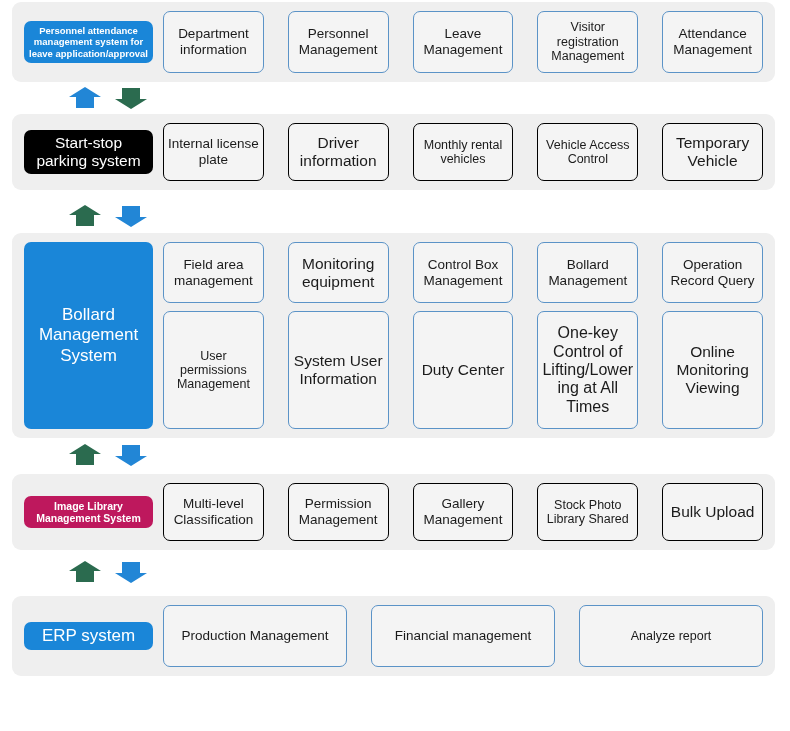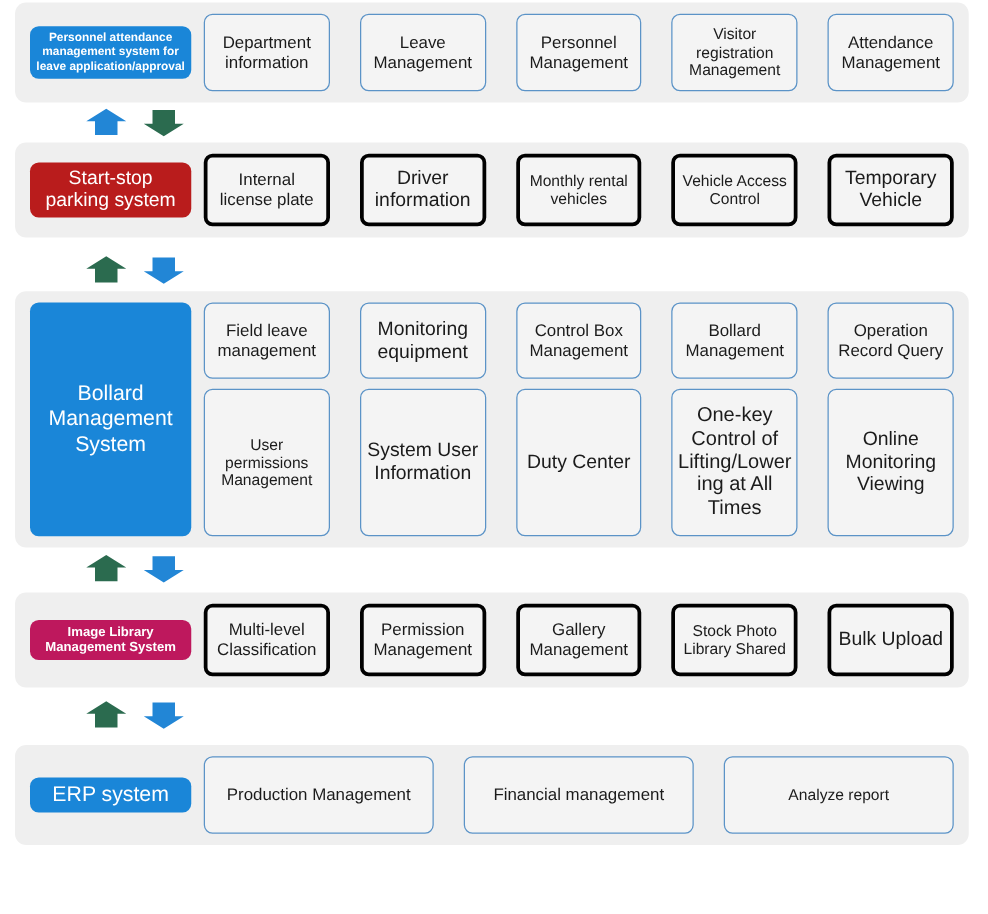--- a/index.html
+++ b/index.html
@@ -70,21 +70,21 @@
     align-items: center;
     justify-content: center;
     text-align: center;
     color: #1b1b1b;
     line-height: 1.15;
     padding: 3px 4px;
     word-break: break-word;
   }
 
   .border-blue  { border: 1px solid #5b93c7; }
-  .border-green { border: 3px solid #000000; }
+  .border-green { border: 1px solid #000000; }
 
   
   .arrows {
     position: absolute;
     left: 68px;
     width: 100px;
     height: 26px;
     display: flex;
     align-items: center;
     gap: 12px;
@@ -115,39 +115,39 @@
 </head>
 <body>
 
 <div id="diagram">
 
   <div class="group" id="group-hr">
     <div class="system-tile fs-9" style="background:#1a86d8">Personnel attendance management system for leave application/approval</div>
     <div class="modules">
       <div class="module-row">
         <div class="module border-blue fs-13">Department information</div>
+        <div class="module border-blue fs-13">Personnel Management</div>
         <div class="module border-blue fs-13">Leave Management</div>
-        <div class="module border-blue fs-13">Personnel Management</div>
         <div class="module border-blue fs-12">Visitor registration Management</div>
         <div class="module border-blue fs-13">Attendance Management</div>
       </div>
     </div>
   </div>
 
   <div class="arrows" id="arrows-1">
     <svg class="arrow" viewBox="0 0 34 24">
       <polygon points="17,1 33,11 26,11 26,22 8,22 8,11 1,11" fill="#2286d6"></polygon>
     </svg>
     <svg class="arrow" viewBox="0 0 34 24">
       <polygon points="17,23 33,13 26,13 26,2 8,2 8,13 1,13" fill="#2b6b4f"></polygon>
     </svg>
   </div>
 
   <div class="group" id="group-parking">
-    <div class="system-tile fs-15" style="background:#b91c1c">Start-stop parking system</div>
+    <div class="system-tile fs-15" style="background:#000000">Start-stop parking system</div>
     <div class="modules">
       <div class="module-row">
         <div class="module border-green fs-13">Internal license plate</div>
         <div class="module border-green fs-15">Driver information</div>
         <div class="module border-green fs-12">Monthly rental vehicles</div>
         <div class="module border-green fs-12">Vehicle Access Control</div>
         <div class="module border-green fs-15">Temporary Vehicle</div>
       </div>
     </div>
   </div>
@@ -158,21 +158,21 @@
     </svg>
     <svg class="arrow" viewBox="0 0 34 24">
       <polygon points="17,23 33,13 26,13 26,2 8,2 8,13 1,13" fill="#2286d6"></polygon>
     </svg>
   </div>
 
   <div class="group" id="group-bollard">
     <div class="system-tile fs-17" style="background:#1a86d8;height:100%">Bollard Management System</div>
     <div class="modules">
       <div class="module-row">
-        <div class="module border-blue fs-13">Field leave management</div>
+        <div class="module border-blue fs-13">Field area management</div>
         <div class="module border-blue fs-15">Monitoring equipment</div>
         <div class="module border-blue fs-13">Control Box Management</div>
         <div class="module border-blue fs-13">Bollard Management</div>
         <div class="module border-blue fs-13">Operation Record Query</div>
       </div>
       <div class="module-row">
         <div class="module border-blue fs-12">User permissions Management</div>
         <div class="module border-blue fs-15">System User Information</div>
         <div class="module border-blue fs-15">Duty Center</div>
         <div class="module border-blue fs-11">One-key Control of Lifting/Lowering at All Times</div>

